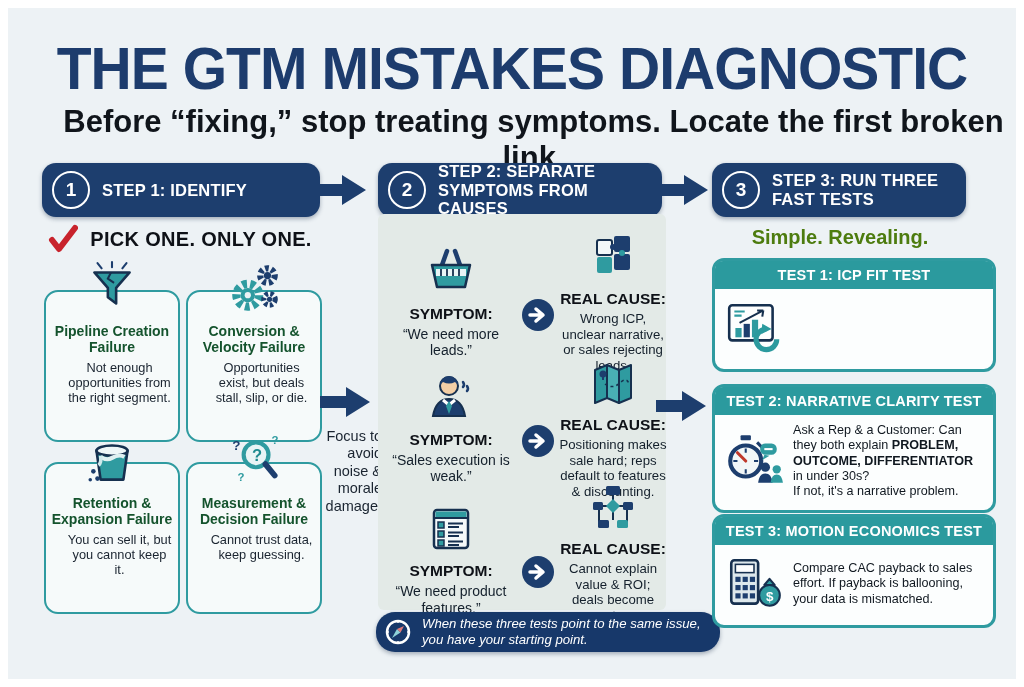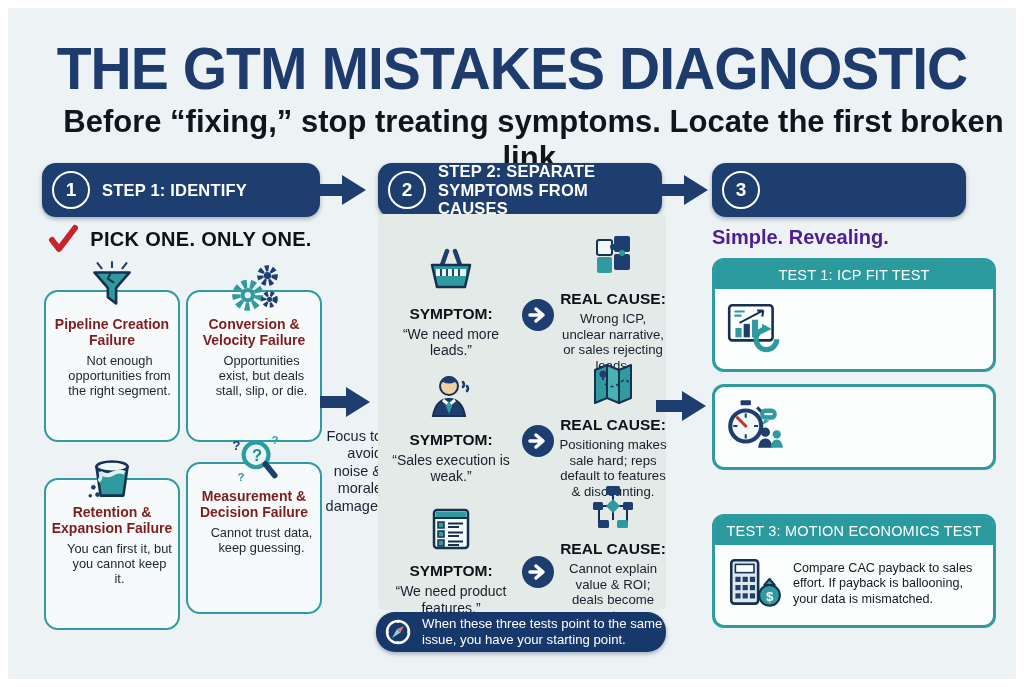--- a/index.html
+++ b/index.html
@@ -17,27 +17,27 @@
   .pill{background:#1d3e6e;border-radius:14px;height:54px;display:flex;align-items:center;
         box-shadow:0 2px 4px rgba(20,40,70,.35);}
   .pill .num{width:34px;height:34px;border:2.5px solid #fff;border-radius:50%;margin-left:10px;
         display:flex;align-items:center;justify-content:center;color:#fff;font-weight:bold;font-size:19px;flex:none;}
   .pill .ptxt{color:#fff;font-weight:bold;font-size:16.5px;line-height:1.15;margin-left:12px;letter-spacing:.2px;}
 
   .bigarrow{width:50px;height:36px;}
 
   .pickrow{display:flex;align-items:center;justify-content:center;gap:12px;}
   .pickrow .ptext{font-size:20px;font-weight:bold;color:#0e1117;letter-spacing:.3px;}
-  .simple{font-size:20px;font-weight:bold;color:#4c1d95;text-align:left;}
+  .simple{font-size:20px;font-weight:bold;color:#4d7c0f;text-align:center;}
 
   
   .zcard{width:132px;height:148px;background:#f6fafa;border:2.5px solid #2f9ba0;border-radius:14px;
          text-align:center;}
   .zcard .zicon{position:absolute;top:-32px;left:50%;transform:translateX(-50%);width:58px;height:58px;}
-  .zcard .ztitle{margin-top:24px;font-size:14px;font-weight:bold;color:#7f1d1d;line-height:1.15;padding:0 0;}
+  .zcard .ztitle{margin-top:31px;font-size:14px;font-weight:bold;color:#14532d;line-height:1.15;padding:0 0;}
   .zcard .zbody{margin-top:5px;font-size:12.8px;color:#1a2430;line-height:1.18;padding:0 6px;margin-left:15px;}
 
   .focusnote{font-size:14.5px;color:#1a2430;text-align:right;line-height:1.2;}
 
   
   .midpanel{background:#e3eae7;border-radius:6px;}
   .srow{position:absolute;left:385px;width:282px;display:grid;grid-template-columns:132px 42px 1fr;
         align-items:center;}
   .scell{text-align:center;}
   .scell .sicon{width:56px;height:56px;margin:0 auto;display:block;}
@@ -46,21 +46,21 @@
   .ctext{font-size:13.2px;color:#14202c;line-height:1.18;margin-top:3px;}
   .rowarrow{width:34px;height:34px;margin:26px auto 0;}
 
   .footpill{background:#17386a;border-radius:19px;height:40px;display:flex;align-items:center;
             box-shadow:0 2px 4px rgba(20,40,70,.35);}
   .footpill .ftxt{color:#fff;font-size:13.2px;line-height:1.2;margin-left:10px;}
   .footpill .cicon{width:28px;height:28px;margin-left:8px;flex:none;}
 
   
   .tcard{width:278px;background:#fcfefe;border:3px solid #2f9ba0;border-radius:12px;overflow:visible;}
-  .thead{background:#2b9a9e;color:#fff;font-weight:normal;font-size:14.5px;text-align:center;
+  .thead{background:#2b9a9e;color:#fff;font-weight:bold;font-size:14.5px;text-align:center;
          padding:6px 2px;border-radius:8px 8px 0 0;letter-spacing:.2px;}
   .tbody{display:flex;align-items:center;padding:8px 8px 10px 8px;gap:8px;}
   .tbody .ticon{width:62px;height:62px;flex:none;}
   .tbody .ttext{font-size:12.6px;color:#101820;line-height:1.22;}
   .bold{font-weight:bold;}
 </style>
 </head>
 <body>
 
 <div class="frame">
@@ -85,20 +85,24 @@
       <div>STEP 2: SEPARATE</div>
       <div>SYMPTOMS FROM CAUSES</div>
     </div>
   </div>
   <svg class="abs bigarrow" style="left:658px;top:172px;" viewBox="0 0 50 36">
       <path d="M0 12 H26 V3 L50 18 L26 33 V24 H0 Z" fill="#1d3e6e"></path>
     </svg>
 
   <div class="abs pill" style="left:712px;top:163px;width:254px;">
     <div class="num">3</div>
+    <div class="ptxt">
+      <div>STEP 3: RUN THREE</div>
+      <div>FAST TESTS</div>
+    </div>
   </div>
 
   <div class="abs pickrow" style="left:40px;top:224px;width:280px;">
     <svg width="30" height="30" viewBox="0 0 30 30">
         <path d="M4 16 L11 25 L27 4" stroke="#c8232c" stroke-width="6" fill="none" stroke-linecap="round" stroke-linejoin="round"></path>
       </svg>
     <span class="ptext">PICK ONE. ONLY ONE.</span>
   </div>
 
   <div class="abs simple" style="left:712px;top:226px;width:256px;">Simple. Revealing.</div>
@@ -124,34 +128,34 @@
         <circle cx="41" cy="15" r="7" fill="none" stroke="#1d3e6e" stroke-width="6" stroke-dasharray="3.5 2.6"></circle>
         <circle cx="41" cy="15" r="3.5" fill="#1d3e6e"></circle>
         <circle cx="43" cy="38" r="5.5" fill="none" stroke="#1d3e6e" stroke-width="5" stroke-dasharray="3 2.2"></circle>
         <circle cx="43" cy="38" r="2.5" fill="#1d3e6e"></circle>
       </svg>
     </span>
     <div class="ztitle">Conversion &amp; Velocity Failure</div>
     <div class="zbody">Opportunities exist, but deals stall, slip, or die.</div>
   </div>
 
-  <div class="abs zcard" style="left:44px;top:478px;">
+  <div class="abs zcard" style="left:44px;top:462px;">
     <span class="zicon">
       <svg viewBox="0 0 56 56" width="58" height="58">
         <path d="M13 18 L17 46 H39 L43 18 Z" fill="#2f9ba0" stroke="#16304f" stroke-width="2.5" stroke-linejoin="round"></path>
         <ellipse cx="28" cy="18" rx="15" ry="5" fill="#eef6f7" stroke="#16304f" stroke-width="2.5"></ellipse>
         <path d="M17 24 q6 4 11 1 q7 -4 12 -1" stroke="#dff0f1" stroke-width="4" fill="none"></path>
         <path d="M17 23 q1 7 -2 9" stroke="#cfeaec" stroke-width="3.5" fill="none"></path>
         <circle cx="10" cy="38" r="2.2" fill="#1d3e6e"></circle>
           <circle cx="14" cy="45" r="2.2" fill="#1d3e6e"></circle>
           <circle cx="7" cy="46" r="1.7" fill="#1d3e6e"></circle>
       </svg>
     </span>
     <div class="ztitle">Retention &amp; Expansion Failure</div>
-    <div class="zbody">You can first it, but you cannot keep it.</div>
+    <div class="zbody">You can sell it, but you cannot keep it.</div>
   </div>
 
   <div class="abs zcard" style="left:186px;top:462px;">
     <span class="zicon">
       <svg viewBox="0 0 56 56" width="58" height="58">
         <text x="7" y="17" font-size="13" fill="#1d3e6e" font-weight="bold">?</text>
         <text x="45" y="12" font-size="11" fill="#2f9ba0" font-weight="bold">?</text>
         <text x="12" y="47" font-size="11" fill="#2f9ba0" font-weight="bold">?</text>
         <circle cx="30" cy="22" r="12" fill="#e8f4f5" stroke="#2f9ba0" stroke-width="4"></circle>
         <text x="26" y="28" font-size="16" fill="#1d8a8f" font-weight="bold">?</text>
@@ -269,21 +273,21 @@
           <rect x="38" y="22" width="10" height="8" rx="1.5" fill="#1d3e6e"></rect>
           <rect x="13" y="40" width="11" height="8" rx="1.5" fill="#1d3e6e"></rect>
           <rect x="32" y="40" width="11" height="8" rx="1.5" fill="#2f9ba0"></rect>
         </svg>
       </span>
       <div class="slabel">REAL CAUSE:</div>
       <div class="ctext">Cannot explain value &amp; ROI; deals become custom roadmaps.</div>
     </div>
   </div>
 
-  <div class="abs footpill" style="left:376px;top:612px;width:290px;">
+  <div class="abs footpill" style="left:376px;top:612px;width:344px;font-style:italic;">
     <span class="cicon">
       <svg viewBox="0 0 28 28" width="28" height="28">
         <circle cx="14" cy="14" r="11" fill="none" stroke="#fff" stroke-width="2.5"></circle>
         <path d="M14 2 v3 M14 23 v3 M2 14 h3 M23 14 h3" stroke="#fff" stroke-width="1.5"></path>
         <path d="M8 20 L13 11 L16.5 14.5 Z" fill="#8fd2d8"></path>
         <path d="M20 8 L13 11 L16.5 14.5 Z" fill="#e07b7b"></path>
       </svg>
     </span>
     <span class="ftxt">When these three tests point to the same issue, you have your starting point.</span>
   </div>
@@ -304,37 +308,42 @@
           <rect x="28" y="22" width="6" height="17" fill="#2f9ba0"></rect>
           <path d="M16 25 L39 13 M39 13 h-6 M39 13 l-1 6" stroke="#16304f" stroke-width="2" fill="none"></path>
           <path d="M52 41 a10 10 0 1 1 -10 -10" fill="none" stroke="#2b9a9e" stroke-width="5"></path>
           <path d="M38 26 l9 5 l-10 5 z" fill="#2b9a9e"></path>
         </svg>
       </span>
     </div>
   </div>
 
   <div class="abs tcard" style="left:712px;top:384px;">
+    <div class="thead">TEST 2: NARRATIVE CLARITY TEST</div>
     <div class="tbody">
       <span class="ticon">
         <svg viewBox="0 0 60 60" width="62" height="62">
           <rect x="17" y="5" width="10" height="5" rx="1" fill="#1d3e6e"></rect>
           <path d="M33 12 l5 5" stroke="#1d3e6e" stroke-width="3"></path>
           <circle cx="22" cy="30" r="15" fill="#f2f7f8" stroke="#1d3e6e" stroke-width="4"></circle>
           <path d="M22 18 v4 M22 38 v4 M10 30 h4 M30 30 h4" stroke="#1d3e6e" stroke-width="2"></path>
           <path d="M22 30 L14 22" stroke="#c0392b" stroke-width="3" stroke-linecap="round"></path>
           <rect x="36" y="13" width="16" height="11" rx="5" fill="#2f9ba0"></rect>
           <path d="M40 24 l-2 5 l7 -4 z" fill="#2f9ba0"></path>
           <path d="M40 18.5 h8" stroke="#fff" stroke-width="2"></path>
           <circle cx="41" cy="36" r="4.5" fill="#1d3e6e"></circle>
           <path d="M34 51 q1 -9 7 -9 q6 0 7 9 z" fill="#1d3e6e"></path>
           <circle cx="52" cy="38" r="4" fill="#2f9ba0"></circle>
           <path d="M46 51 q1 -8 6 -8 q5 0 6 8 z" fill="#2f9ba0"></path>
         </svg>
       </span>
+      <div class="ttext">
+        <span>Ask a Rep &amp; a Customer: Can they both explain </span><span class="bold">PROBLEM, OUTCOME, DIFFERENTIATOR</span><span> in under 30s?</span>
+        <div>If not, it's a narrative problem.</div>
+      </div>
     </div>
   </div>
 
   <div class="abs tcard" style="left:712px;top:514px;">
     <div class="thead">TEST 3: MOTION ECONOMICS TEST</div>
     <div class="tbody">
       <span class="ticon">
         <svg viewBox="0 0 60 60" width="62" height="62">
           <rect x="8" y="7" width="26" height="42" rx="3" fill="#dde8ec" stroke="#16304f" stroke-width="2.5"></rect>
           <rect x="12" y="11" width="18" height="8" fill="#fdfefe" stroke="#16304f" stroke-width="1.5"></rect>

